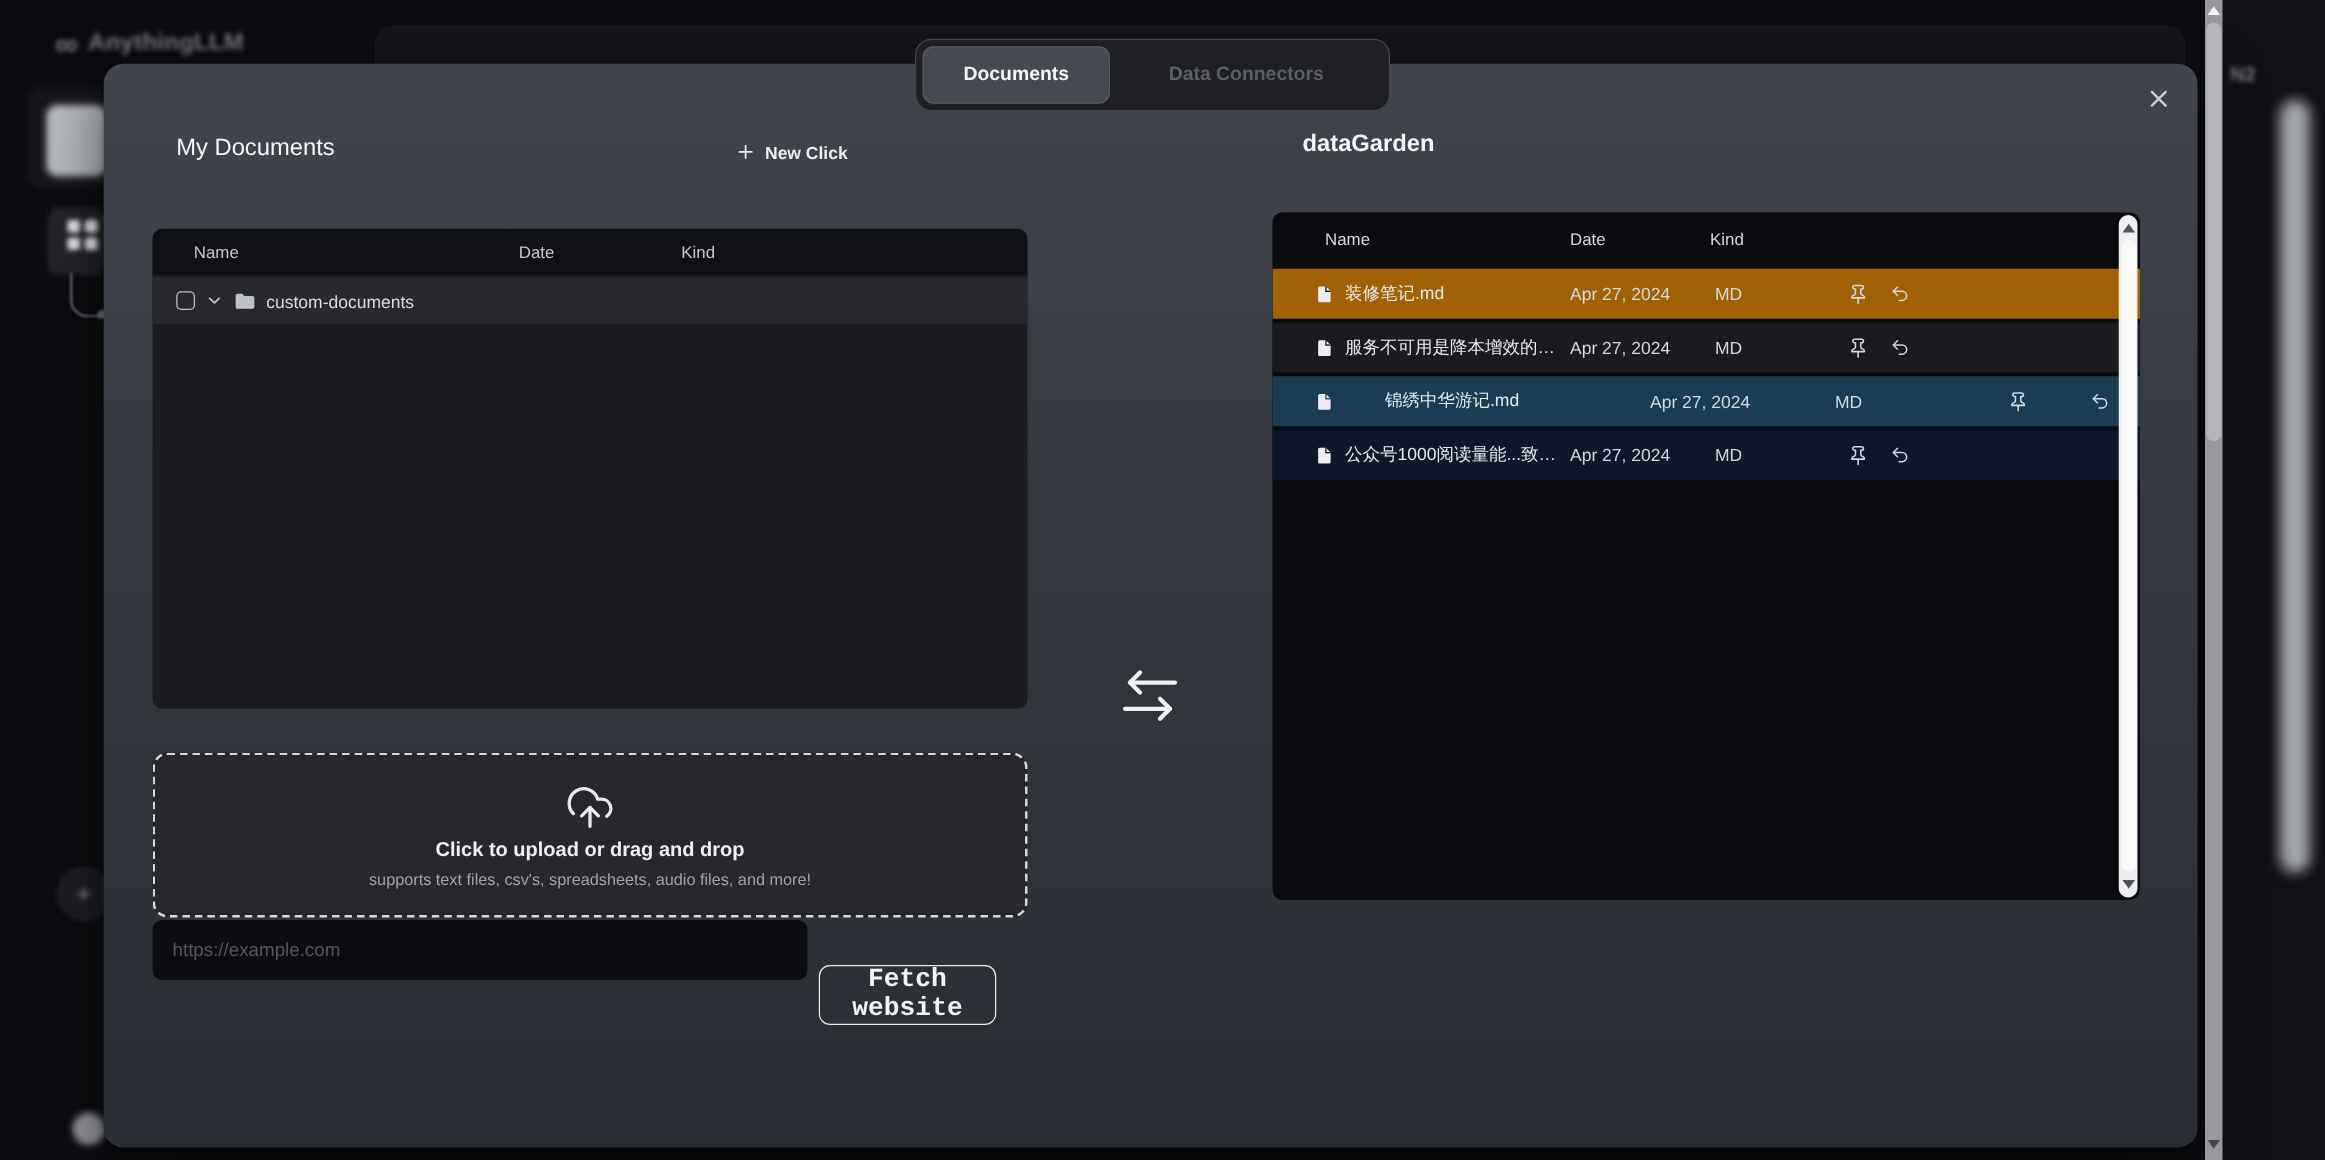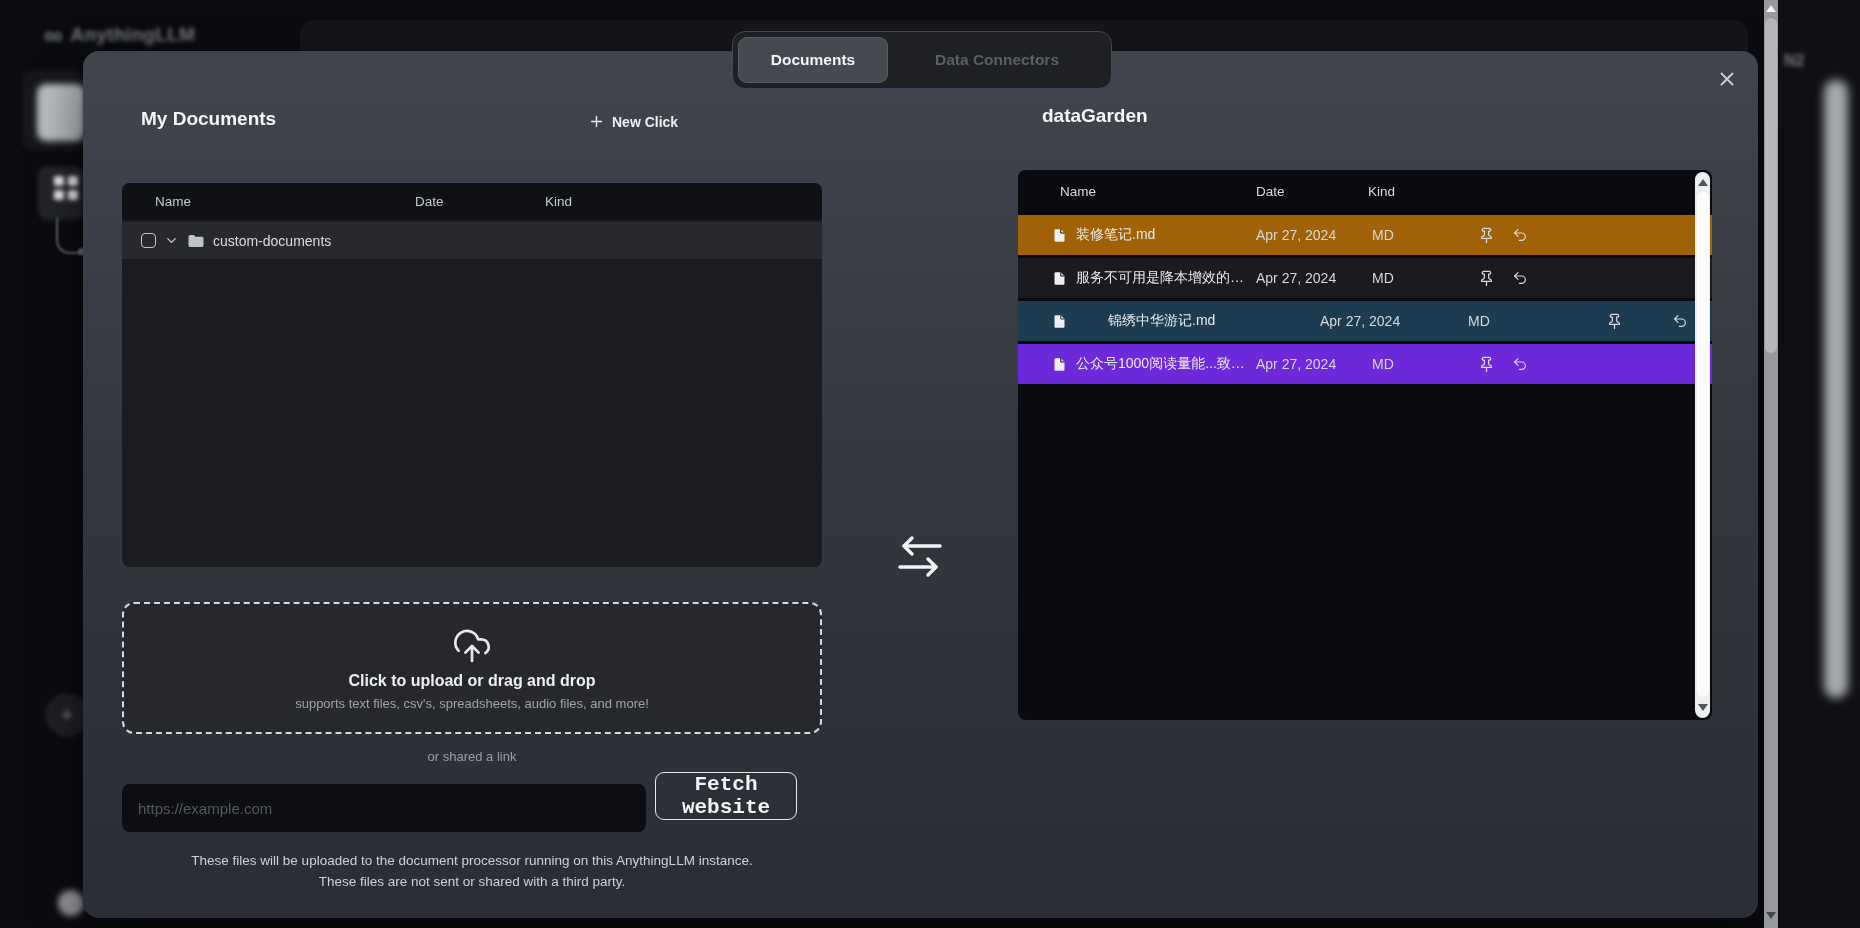--- a/index.html
+++ b/index.html
@@ -44,48 +44,48 @@
   }
   .close-btn{ left:1626px; top:10px; width:36px; height:36px; display:flex; align-items:center; justify-content:center; color:#ccd0d4; cursor:pointer; background:transparent; border:none; }
 
   
   .tabbar{ left:732px; top:31px; width:380px; height:58px; background:#1e2024; border:1px solid #43464b; border-radius:13px; display:flex; align-items:center; padding:5px; }
   .tab{ height:46px; border-radius:9px; display:flex; align-items:center; justify-content:center; font-size:15.5px; font-weight:700; cursor:pointer; }
   .tab-selected{ width:150px; background:#46494f; border:1px solid #5a5d63; color:#f4f5f7; }
   .tab-idle{ flex:1; color:#5c5f65; background:transparent; border:none; }
 
   
-  .lp-title{ left:58px; top:57px; font-size:19px; font-weight:700; color:#f5f6f8; }
+  .lp-title{ left:58px; top:57px; font-size:19px; font-weight:400; color:#f5f6f8; }
   .new-folder{ left:505px; top:62px; display:flex; align-items:center; gap:7px; color:#eceef0; font-size:14px; font-weight:600; cursor:pointer; background:none; border:none; }
   .ltable{ left:39px; top:132px; width:700px; height:384px; background:#1b1c20; border-radius:8px; overflow:hidden; }
   .ltable-head{ height:37px; background:#101114; display:grid; grid-template-columns:260px 130px 1fr; align-items:center; padding-left:33px; font-size:13.5px; color:#c6c9cd; }
   .lrow{ margin-top:2px; height:37px; background:#28292e; display:flex; align-items:center; padding-left:19px; gap:8px; cursor:pointer; }
   .lrow .cb{ width:15px; height:15px; border:1.5px solid #c2c4c8; border-radius:4px; background:transparent; }
   .lrow .name{ font-size:14px; color:#dadce0; }
   .upload-zone{ left:39px; top:551px; width:700px; height:132px; background:#26282d; border:2px dashed #d6d8db; border-radius:12px; display:flex; flex-direction:column; align-items:center; justify-content:center; gap:6px; cursor:pointer; }
   .upload-title{ font-size:16px; font-weight:700; color:#eef0f2; }
   .upload-sub{ font-size:13px; color:#a0a3a8; }
   .or-link{ left:39px; top:698px; width:700px; text-align:center; font-size:13px; color:#9b9ea3; }
-  .url-input{ left:39px; top:733px; width:524px; height:48px; background:#0d0e11; border:none; border-radius:8px; padding:0 16px; font-size:15px; color:#f97316; font-family:"Liberation Sans",sans-serif; }
+  .url-input{ left:39px; top:685px; width:524px; height:48px; background:#0d0e11; border:none; border-radius:8px; padding:0 16px; font-size:15px; color:#f97316; font-family:"Liberation Sans",sans-serif; }
   .url-input::placeholder{ color:#54575c; }
   .fetch-btn{ left:572px; top:721px; width:142px; height:48px; background:transparent; border:1.5px solid #e8e9eb; border-radius:9px; color:#f2f3f5; font-size:21px; font-weight:600; cursor:pointer; font-family:Liberation Mono, monospace; }
   .lp-footer{ left:39px; top:799px; width:700px; text-align:center; font-size:13.5px; line-height:21px; color:#ced1d5; }
 
   
   .swap{ left:812px; top:483px; color:#f2f3f5; }
 
   
   .rp-title{ left:959px; top:54px; font-size:19px; font-weight:700; color:#f5f6f8; }
   .rtable{ left:935px; top:119px; width:694px; height:550px; background:#0a0b0e; border-radius:8px; overflow:hidden; }
   .rtable-head{ height:42px; display:grid; grid-template-columns:196px 112px 1fr; align-items:center; padding-left:42px; font-size:13.5px; color:#d8dade; background:#0a0b0e; }
   .rrow{ margin-top:3px; height:40px; display:grid; grid-template-columns:24px 180px 116px 100px 34px 34px 1fr; align-items:center; padding-left:34px; cursor:pointer; }
   .rrow:nth-of-type(2){ background:#a16207; }
   .rrow:nth-of-type(3){ background:#1a1b1f; }
   .rrow:nth-of-type(4){ background:#121316;gap:32px; }
-  .rrow:nth-of-type(5){ background:#6d28d9; }
+  .rrow:nth-of-type(5){ background:#0f172a; }
   .rrow.selected{ background:var(--selected-row,#1c3c52) !important; }
   .rrow .fname{ font-size:14px; color:#e8eaec; white-space:nowrap; overflow:hidden; text-overflow:ellipsis; padding-right:10px; }
   .rrow .fdate, .rrow .fkind{ font-size:14px; color:#d6d8da; }
   .icon-btn{ background:none; border:none; color:#d7d9dc; display:flex; align-items:center; justify-content:center; cursor:pointer; width:28px; height:28px; }
   .doc-ic{ color:#eceef0; display:flex; align-items:center; }
   .rtable-scroll{ position:absolute; right:2px; top:2px; width:15px; height:546px; background:#edeef0; border-radius:8px; }
   .rscroll-up{ position:absolute; left:2.5px; top:7px; width:0; height:0; border-left:5px solid transparent; border-right:5px solid transparent; border-bottom:7px solid #505359; }
   .rscroll-down{ position:absolute; left:2.5px; bottom:7px; width:0; height:0; border-left:5px solid transparent; border-right:5px solid transparent; border-top:7px solid #505359; }
   .rscroll-thumb{ position:absolute; left:1.5px; top:20px; width:12px; height:505px; background:#fbfbfc; border-radius:6px; }
 </style>
@@ -159,24 +159,20 @@
       </svg>
       <div class="upload-title">Click to upload or drag and drop</div>
       <div class="upload-sub">supports text files, csv's, spreadsheets, audio files, and more!</div>
     </div>
 
     <div class="abs or-link">or shared a link</div>
 
     <input class="abs url-input" type="text" placeholder="https://example.com" style="">
     <button class="abs fetch-btn">Fetch website</button>
 
-    <div class="abs lp-footer">
-      <div>These files will be uploaded to the document processor running on this AnythingLLM instance.</div>
-      <div>These files are not sent or shared with a third party.</div>
-    </div>
 
     <div class="abs swap">
       <svg width="50" height="48" viewBox="0 0 50 48" fill="none" stroke="currentColor" stroke-width="3.4" stroke-linecap="round" stroke-linejoin="round">
         <path d="M45 12H9"></path>
           <path d="M17 4 9 12l8 8"></path>
         <path d="M5 33h36"></path>
           <path d="m33 25 8 8-8 8"></path>
       </svg>
     </div>
 

